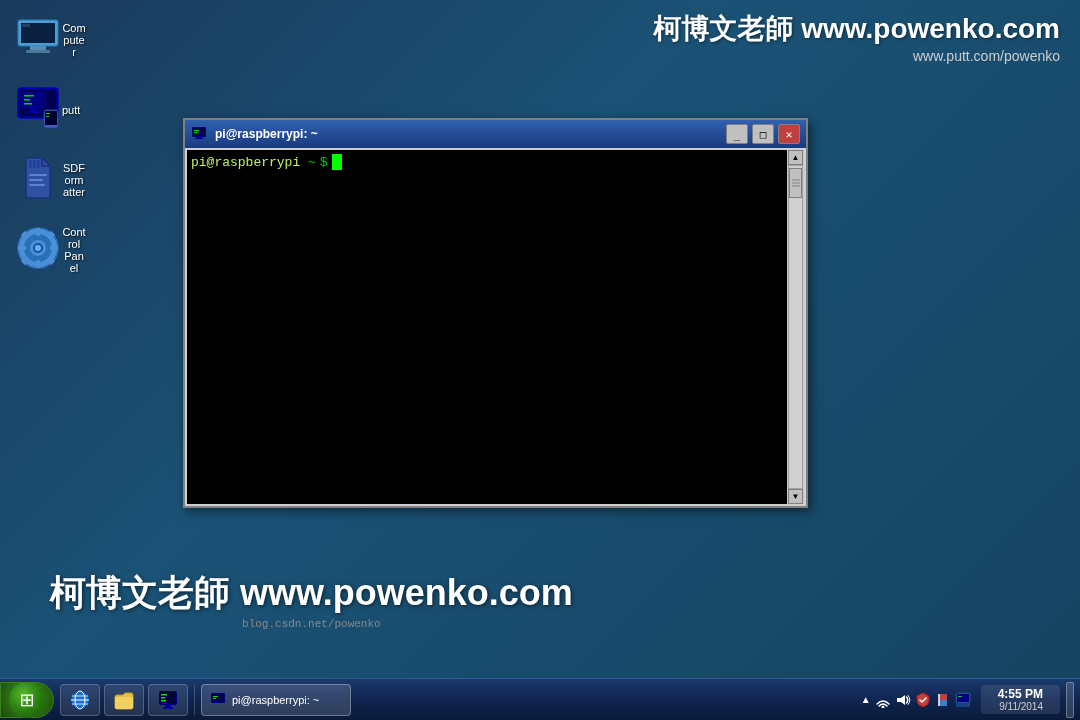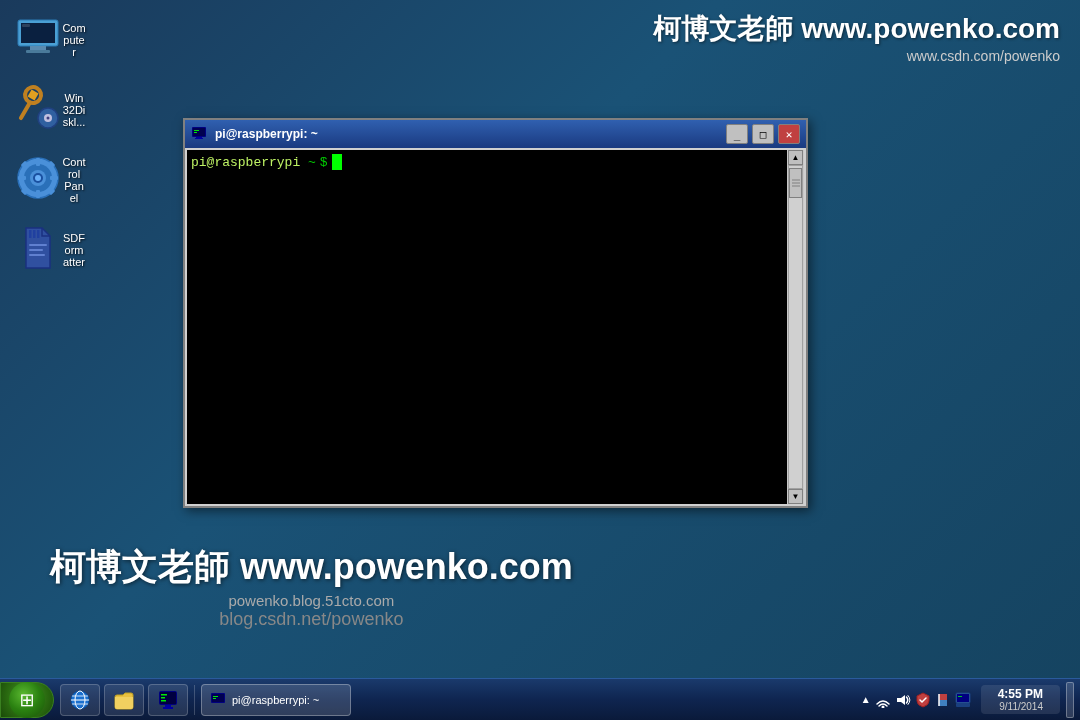--- a/index.html
+++ b/index.html
@@ -52,22 +52,23 @@
       font-size: 36px;
       font-weight: bold;
       color: white;
       text-shadow: 1px 1px 4px rgba(0,0,0,0.6);
     }
     .watermark-bottom .sub-text {
       font-size: 15px;
       color: #aaa;
     }
     .watermark-bottom .sub-text2 {
-      font-size: 18px;
+      font-size: 11px;
       color: #888;
+      font-family: Liberation Mono, monospace;
     }
 
     
     .desktop-icons {
       position: absolute;
       top: 0;
       left: 0;
       padding: 10px;
     }
     .desktop-icon {
@@ -361,64 +362,89 @@
     
     svg { display: block; }
   </style>
 </head>
 <body>
 
 <div class="desktop">
 
   <div class="watermark-top">
     <div class="main-text">柯博文老師 www.powenko.com</div>
-    <div class="sub-text">www.csdn.com/powenko</div>
+    <div class="sub-text">www.putt.com/powenko</div>
   </div>
 
   <div class="watermark-bottom">
     <div class="main-text">柯博文老師 www.powenko.com</div>
-    <div class="sub-text">powenko.blog.51cto.com</div>
     <div class="sub-text2">blog.csdn.net/powenko</div>
   </div>
 
   <div class="desktop-icons">
 
     <div class="desktop-icon">
       <div class="icon-img">
         <svg width="48" height="48" viewBox="0 0 48 48">
           <rect x="4" y="6" width="40" height="26" rx="2" fill="#4a9fd4" stroke="#2a7ab4" stroke-width="1"></rect>
           <rect x="7" y="9" width="34" height="20" fill="#0a2040"></rect>
           <rect x="16" y="32" width="16" height="4" fill="#5a8ab0"></rect>
           <rect x="12" y="36" width="24" height="3" rx="1" fill="#4a7a9a"></rect>
 
           <rect x="8" y="10" width="8" height="3" rx="1" fill="rgba(255,255,255,0.15)"></rect>
         </svg>
       </div>
       <span class="icon-label">Computer</span>
     </div>
 
+
+
     <div class="desktop-icon">
       <div class="icon-img">
         <svg width="48" height="48" viewBox="0 0 48 48">
-
-          <g transform="translate(4,4) rotate(30,18,18)">
-            <ellipse cx="10" cy="10" rx="8" ry="8" fill="none" stroke="#c08020" stroke-width="4"></ellipse>
-            <rect x="9" y="16" width="4" height="22" rx="2" fill="#c08020"></rect>
-            <rect x="6" y="6" width="8" height="8" fill="#e0a020"></rect>
-          </g>
-
-          <ellipse cx="34" cy="34" rx="10" ry="10" fill="#3060a0" stroke="#204080" stroke-width="1.5"></ellipse>
-          <ellipse cx="34" cy="34" rx="4" ry="4" fill="#c0c0e0"></ellipse>
-          <ellipse cx="34" cy="34" rx="1.5" ry="1.5" fill="#404080"></ellipse>
+          <rect x="4" y="4" width="40" height="30" rx="3" fill="#000080" stroke="#0000c0" stroke-width="1.5"></rect>
+          <rect x="6" y="6" width="36" height="26" fill="#000050"></rect>
+
+          <rect x="8" y="8" width="24" height="16" rx="1" fill="#0000a0"></rect>
+          <rect x="9" y="9" width="22" height="14" fill="#000080"></rect>
+
+          <rect x="16" y="24" width="8" height="3" fill="#0000a0"></rect>
+          <rect x="13" y="27" width="14" height="2" fill="#0000a0"></rect>
+
+          <rect x="10" y="11" width="10" height="1.5" fill="#00ff00" opacity="0.8"></rect>
+          <rect x="10" y="15" width="6" height="1.5" fill="#00ff00" opacity="0.8"></rect>
+          <rect x="10" y="19" width="8" height="1.5" fill="#00ff00" opacity="0.8"></rect>
+
+          <rect x="30" y="26" width="14" height="18" rx="2" fill="#4060c0" stroke="#2040a0" stroke-width="1"></rect>
+          <rect x="31" y="27" width="12" height="14" fill="#000030"></rect>
+          <rect x="32" y="29" width="4" height="1" fill="#00ff00" opacity="0.9"></rect>
+          <rect x="32" y="32" width="3" height="1" fill="#00ff00" opacity="0.9"></rect>
         </svg>
       </div>
-      <span class="icon-label">Win32Diskl...</span>
-    </div>
-
-
+      <span class="icon-label">putt</span>
+    </div>
+
+    <div class="desktop-icon">
+      <div class="icon-img">
+        <svg width="48" height="48" viewBox="0 0 48 48">
+
+          <path d="M12 4 L28 4 L36 12 L36 44 L12 44 Z" fill="#3050a0" stroke="#1a3080" stroke-width="1.5"></path>
+          <path d="M28 4 L28 12 L36 12" fill="none" stroke="#1a3080" stroke-width="1.5"></path>
+
+          <rect x="15" y="6" width="2.5" height="8" fill="#2040a0"></rect>
+          <rect x="19" y="6" width="2.5" height="8" fill="#2040a0"></rect>
+          <rect x="23" y="6" width="2.5" height="8" fill="#2040a0"></rect>
+
+          <rect x="15" y="20" width="18" height="2" rx="1" fill="#6080d0"></rect>
+          <rect x="15" y="25" width="14" height="2" rx="1" fill="#6080d0"></rect>
+          <rect x="15" y="30" width="16" height="2" rx="1" fill="#6080d0"></rect>
+        </svg>
+      </div>
+      <span class="icon-label">SDFormatter</span>
+    </div>
 
     <div class="desktop-icon">
       <div class="icon-img">
         <svg width="48" height="48" viewBox="0 0 48 48">
           <circle cx="24" cy="24" r="20" fill="#4a90d9" stroke="#2a70b9" stroke-width="1.5"></circle>
           <circle cx="24" cy="24" r="14" fill="#2a70b9"></circle>
           <circle cx="24" cy="24" r="8" fill="#4a90d9"></circle>
 
           <rect x="22" y="4" width="4" height="8" rx="1" fill="#4a90d9"></rect>
           <rect x="22" y="36" width="4" height="8" rx="1" fill="#4a90d9"></rect>
@@ -426,39 +452,20 @@
           <rect x="36" y="22" width="8" height="4" rx="1" fill="#4a90d9"></rect>
           <rect x="8" y="8" width="6" height="6" rx="1" fill="#4a90d9" transform="rotate(45 11 11)"></rect>
           <rect x="34" y="8" width="6" height="6" rx="1" fill="#4a90d9" transform="rotate(45 37 11)"></rect>
           <rect x="8" y="34" width="6" height="6" rx="1" fill="#4a90d9" transform="rotate(45 11 37)"></rect>
           <rect x="34" y="34" width="6" height="6" rx="1" fill="#4a90d9" transform="rotate(45 37 37)"></rect>
           <circle cx="24" cy="24" r="5" fill="#1a50a0"></circle>
           <circle cx="24" cy="24" r="3" fill="#6ab0f9"></circle>
         </svg>
       </div>
       <span class="icon-label">Control Panel</span>
-    </div>
-
-    <div class="desktop-icon">
-      <div class="icon-img">
-        <svg width="48" height="48" viewBox="0 0 48 48">
-
-          <path d="M12 4 L28 4 L36 12 L36 44 L12 44 Z" fill="#3050a0" stroke="#1a3080" stroke-width="1.5"></path>
-          <path d="M28 4 L28 12 L36 12" fill="none" stroke="#1a3080" stroke-width="1.5"></path>
-
-          <rect x="15" y="6" width="2.5" height="8" fill="#2040a0"></rect>
-          <rect x="19" y="6" width="2.5" height="8" fill="#2040a0"></rect>
-          <rect x="23" y="6" width="2.5" height="8" fill="#2040a0"></rect>
-
-          <rect x="15" y="20" width="18" height="2" rx="1" fill="#6080d0"></rect>
-          <rect x="15" y="25" width="14" height="2" rx="1" fill="#6080d0"></rect>
-          <rect x="15" y="30" width="16" height="2" rx="1" fill="#6080d0"></rect>
-        </svg>
-      </div>
-      <span class="icon-label">SDFormatter</span>
     </div>
 
 
   </div>
 
   <div class="terminal-window">
     <div class="terminal-titlebar">
 
       <div class="titlebar-icon">
         <svg width="16" height="16" viewBox="0 0 16 16">

